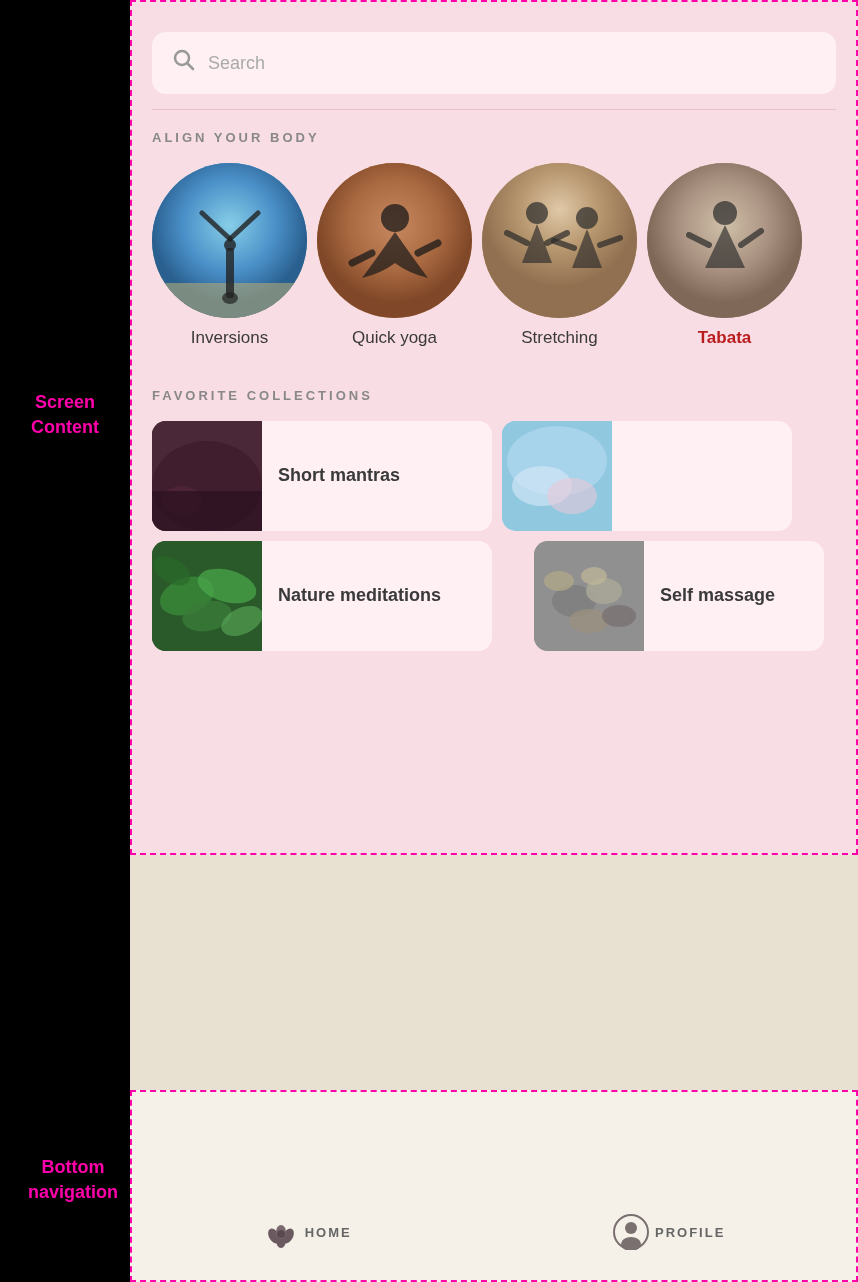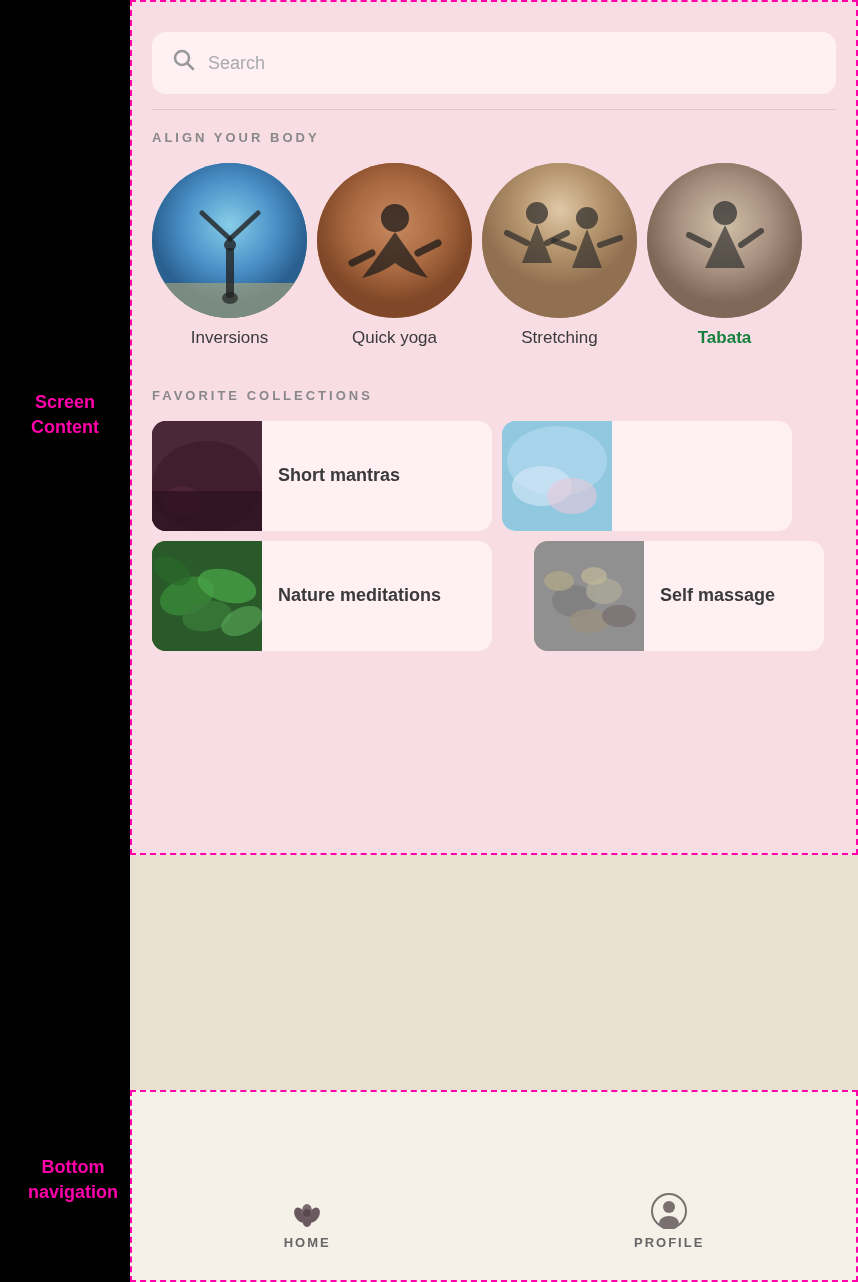--- a/index.html
+++ b/index.html
@@ -174,21 +174,21 @@
       width: 100%;
       display: flex;
       flex-direction: row;
       justify-content: space-around;
       align-items: center;
       padding: 10px 0 10px 0;
     }
 
     .nav-item {
       display: flex;
-      flex-direction: column;
+      flex-direction: row;
       align-items: center;
       gap: 6px;
       cursor: pointer;
     }
 
     .nav-icon {
       width: 36px;
       height: 36px;
       display: flex;
       align-items: center;
@@ -404,21 +404,21 @@
               </radialGradient>
             </defs>
             <rect width="155" height="155" fill="url(#tabataGrad)"></rect>
             <ellipse cx="78" cy="50" rx="12" ry="12" fill="#2a2a2a" opacity="0.7"></ellipse>
             <path d="M78 62 L58 105 L98 105 Z" fill="#2a2a2a" opacity="0.65"></path>
             <line x1="62" y1="82" x2="42" y2="72" stroke="#2a2a2a" stroke-width="6" stroke-linecap="round" opacity="0.7"></line>
             <line x1="94" y1="82" x2="114" y2="68" stroke="#2a2a2a" stroke-width="6" stroke-linecap="round" opacity="0.7"></line>
           </svg>
         </div>
       </div>
-      <span class="circle-label" style="font-size:17px; font-weight:600; color:#15803d;">Tabata</span>
+      <span class="circle-label" style="font-size:17px; font-weight:600; color:#b91c1c;">Tabata</span>
     </div>
 
   </div>
 
   <div class="section-gap"></div>
 
   <div class="section-title">FAVORITE COLLECTIONS</div>
 
   <div class="collections-row">
 

